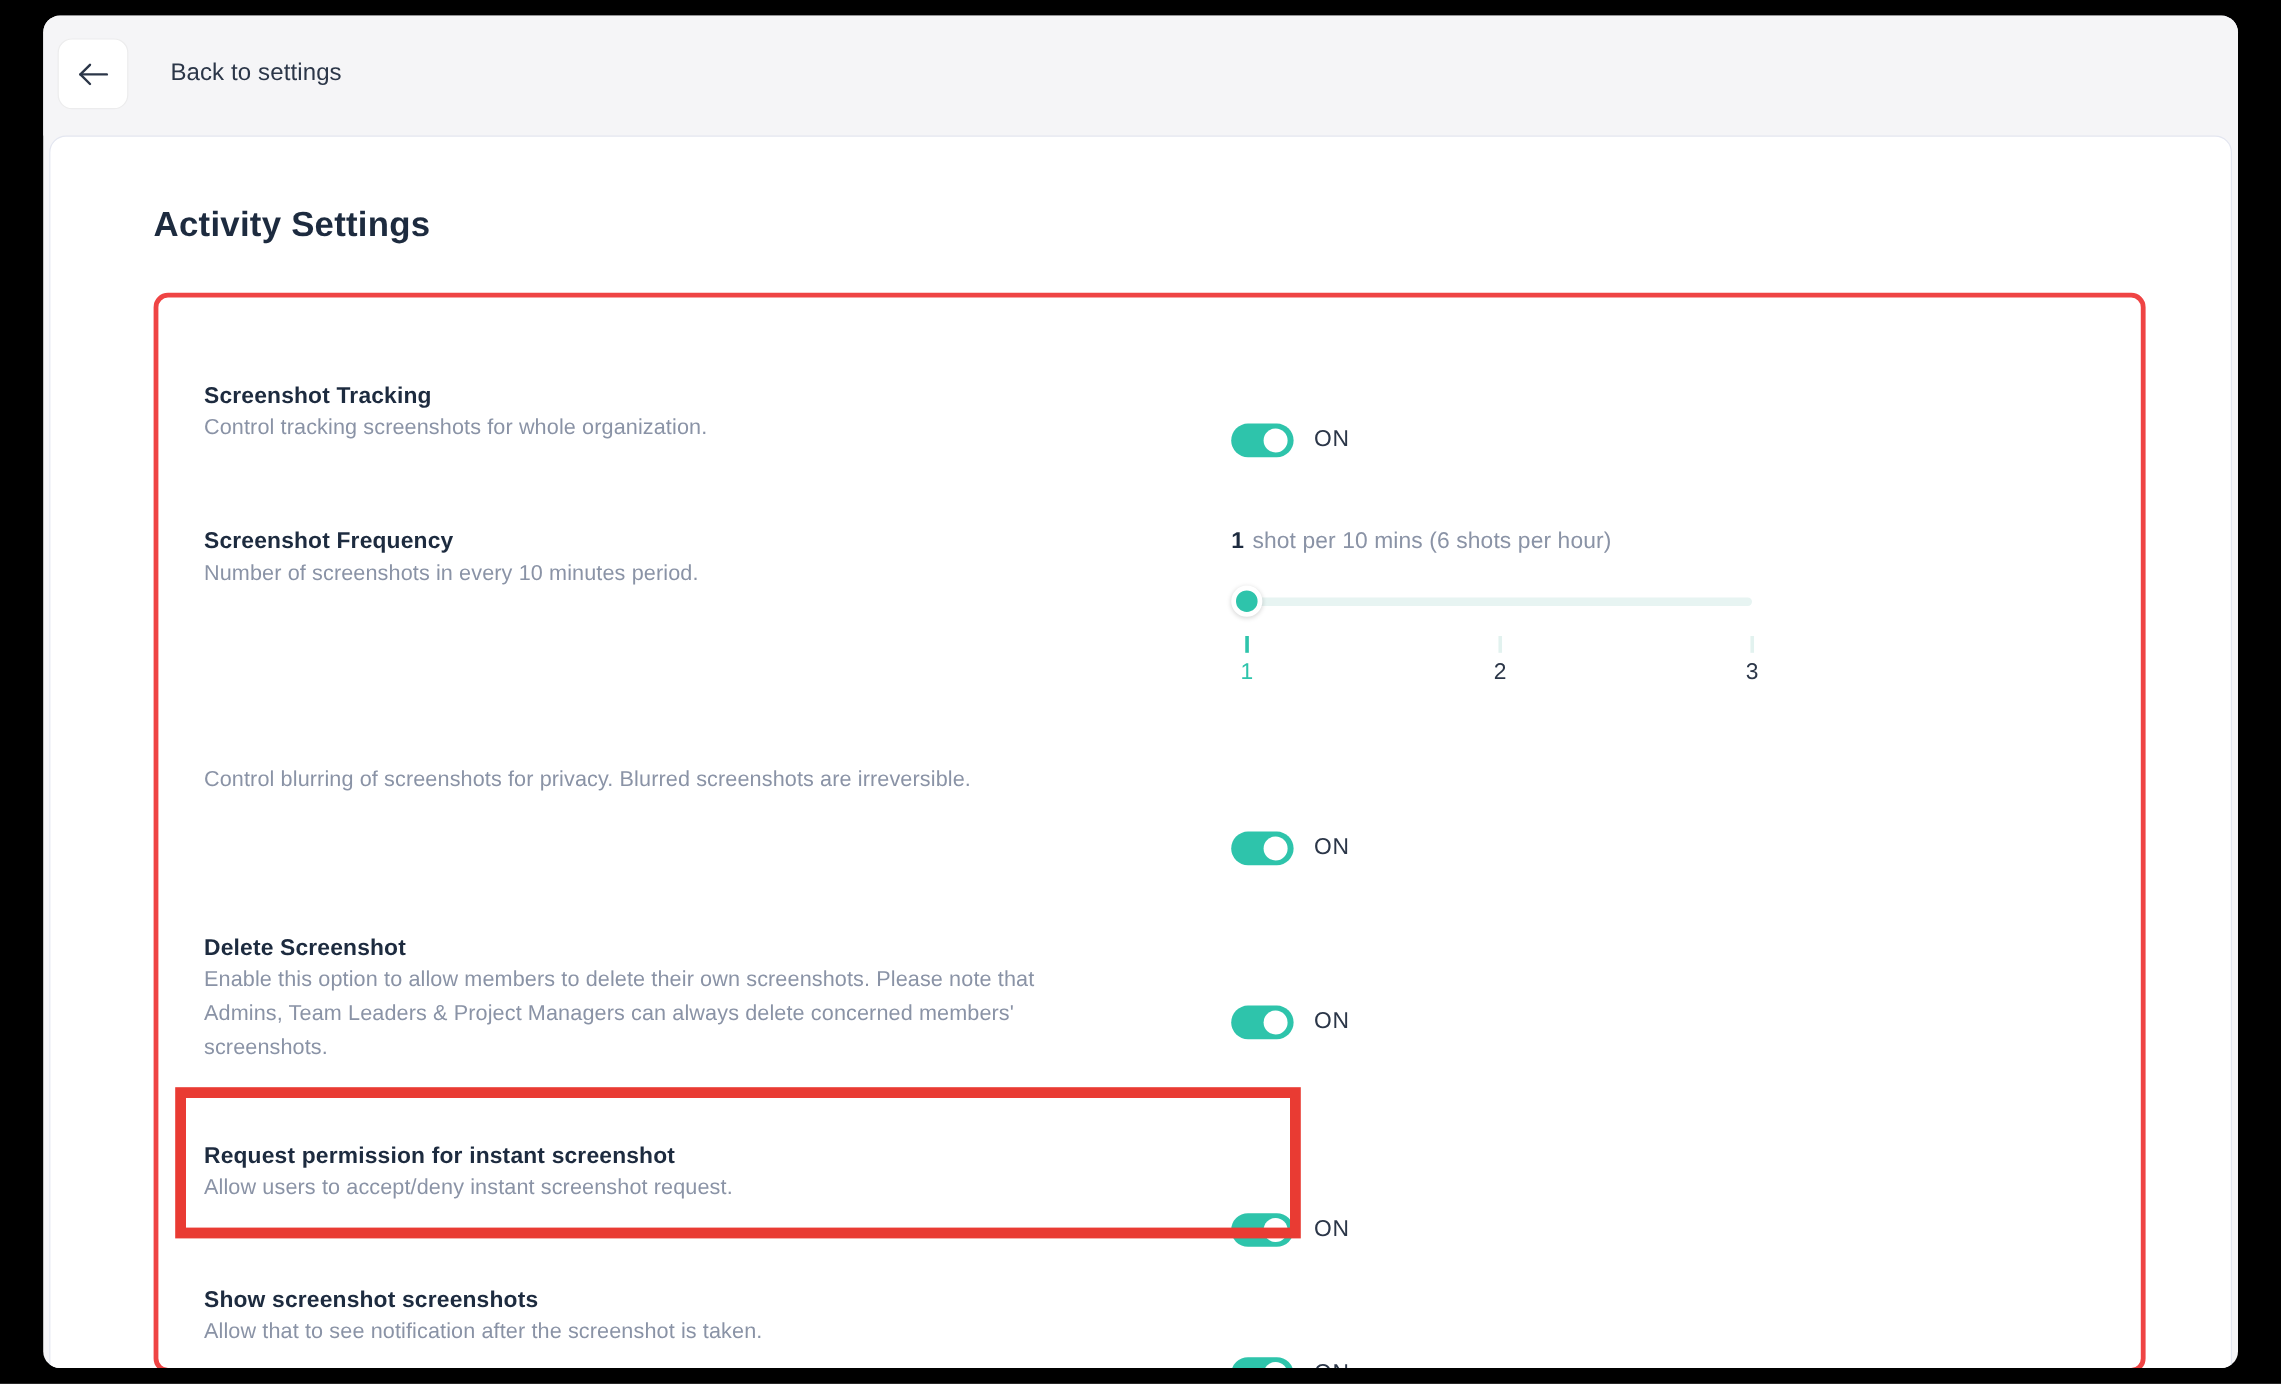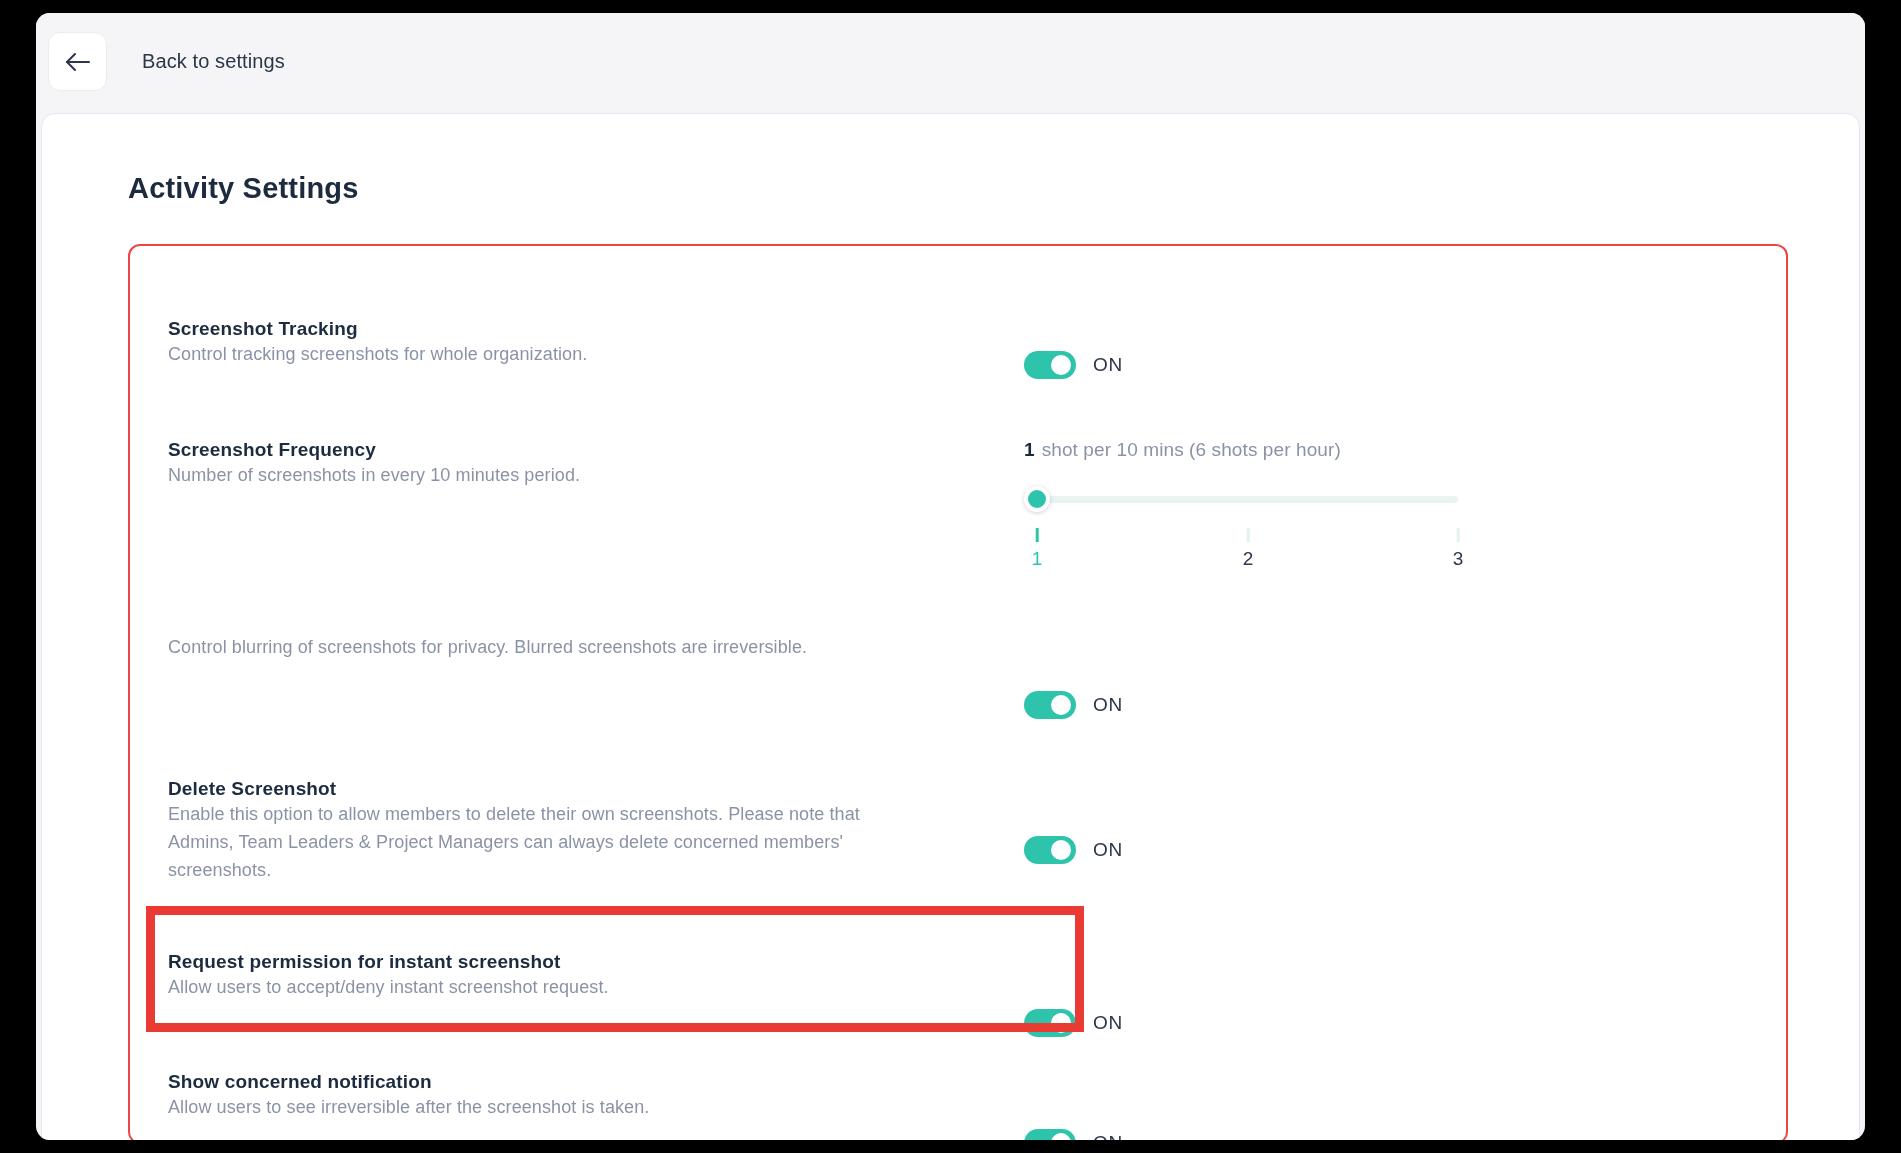--- a/index.html
+++ b/index.html
@@ -85,21 +85,21 @@
   }
 
   
   .settings-panel {
     position: absolute;
     left: 86px;
     top: 130px;
     width: 1660px;
     min-height: 900px;
     background: #ffffff;
-    border: 2px solid #ef4444;
+    border: 4px solid #ef4444;
     border-radius: 12px;
   }
 
   
   .setting-row {
     position: absolute;
     left: 0;
     width: 100%;
   }
   .setting-text { position: absolute; left: 38px; width: 720px; }
@@ -330,22 +330,22 @@
         <div class="toggle-group" style="top:58px;">
           <div class="toggle">
             <div class="knob"></div>
           </div>
           <span class="toggle-label">ON</span>
         </div>
       </div>
 
       <div class="setting-row" style="top:825px;">
         <div class="setting-text">
-          <div class="setting-title">Show concerned notification</div>
-          <div class="setting-desc">Allow users to see irreversible after the screenshot is taken.</div>
+          <div class="setting-title">Show screenshot screenshots</div>
+          <div class="setting-desc">Allow that to see notification after the screenshot is taken.</div>
         </div>
         <div class="toggle-group" style="top:58px;">
           <div class="toggle">
             <div class="knob"></div>
           </div>
           <span class="toggle-label">ON</span>
         </div>
       </div>
 
     </div>

